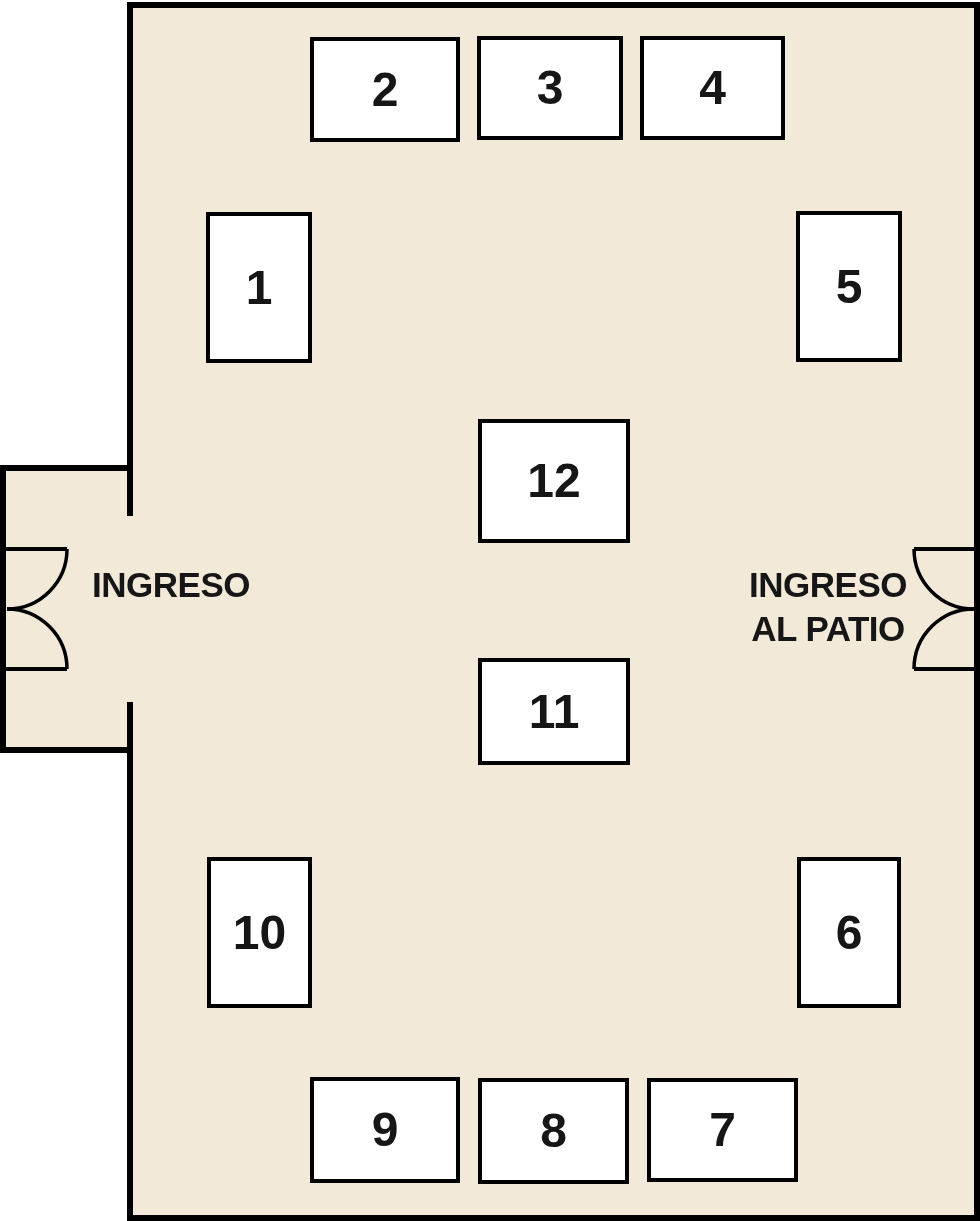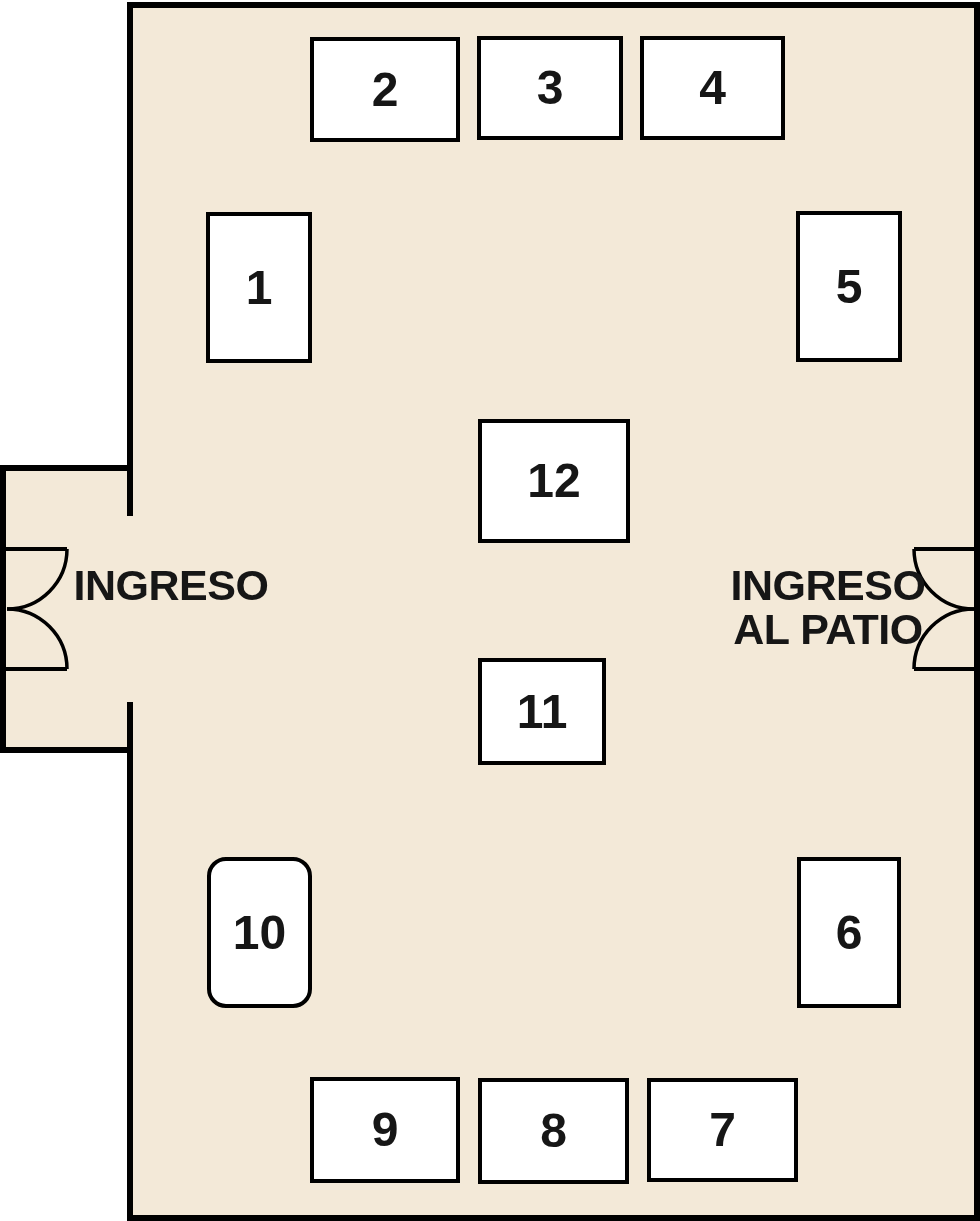--- a/index.html
+++ b/index.html
@@ -68,31 +68,31 @@
   }
   .b1  { left: 206px; top: 212px;  width: 106px; height: 151px; }
   .b2  { left: 310px; top: 37px;   width: 150px; height: 105px; }
   .b3  { left: 477px; top: 36px;   width: 146px; height: 104px; }
   .b4  { left: 640px; top: 36px;   width: 145px; height: 104px; }
   .b5  { left: 796px; top: 211px;  width: 106px; height: 151px; }
   .b6  { left: 797px; top: 857px;  width: 104px; height: 151px; }
   .b7  { left: 647px; top: 1078px; width: 151px; height: 104px; }
   .b8  { left: 478px; top: 1078px; width: 151px; height: 106px; }
   .b9  { left: 310px; top: 1077px; width: 150px; height: 106px; }
-  .b10 { left: 207px; top: 857px;  width: 105px; height: 151px; border-radius: 19px; }
-  .b11 { left: 478px; top: 658px;  width: 128px; height: 107px; }
+  .b10 { left: 207px; top: 857px;  width: 105px; height: 151px; }
+  .b11 { left: 478px; top: 658px;  width: 152px; height: 107px; }
   .b12 { left: 478px; top: 419px;  width: 152px; height: 124px; }
   
   .entrance-label {
     position: absolute;
     top: 563px;
     width: 216px;
     text-align: center;
     font-weight: 700;
-    font-size: 43px;
+    font-size: 35px;
     line-height: 44px;
     letter-spacing: -0.5px;
     color: #161616;
     z-index: 6;
   }
   .entrance-label span { display: block; }
   .label-left  { left: 63px; }
   .label-right { left: 720px; }
 </style>
 </head>

